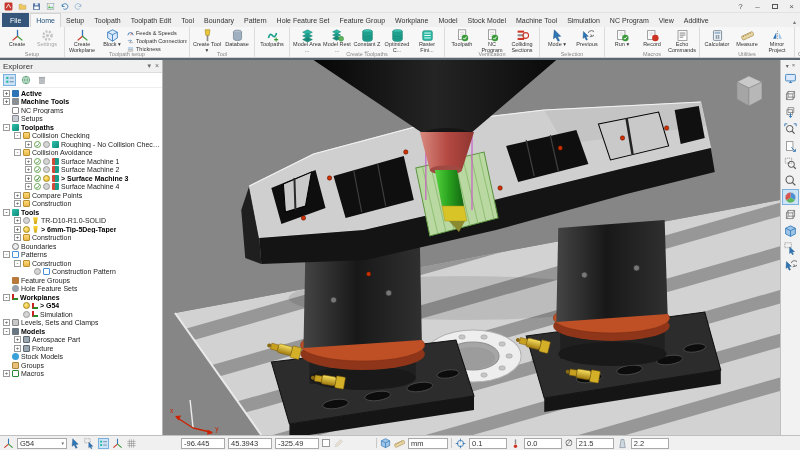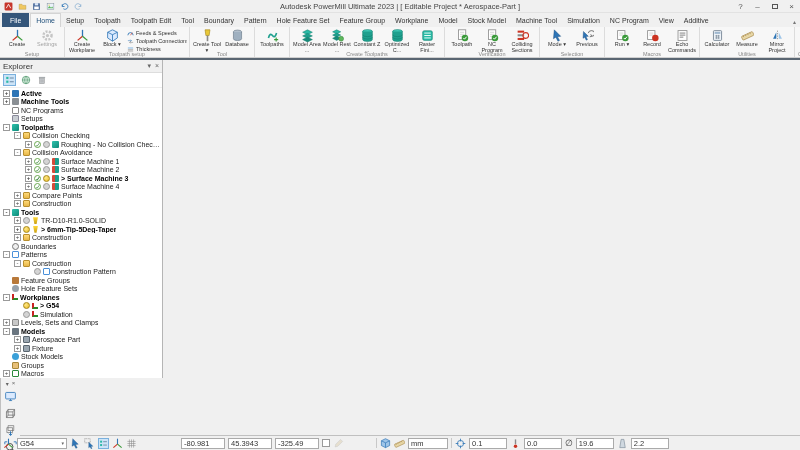--- a/index.html
+++ b/index.html
@@ -33,21 +33,21 @@
   .rbtn .rlbl{font-size:5.5px;line-height:1.05;color:#333;text-align:center;max-height:11px;overflow:hidden;width:30px;}
   .rbtn.disabled{opacity:.45;}
   .rsmalls{display:flex;flex-direction:column;justify-content:flex-start;padding-top:1px;width:60px;}
   .rsmall{display:flex;align-items:center;height:8px;gap:2px;}
   .rsmall svg{width:7px;height:7px;flex:none;}
   .rsmall .rslbl{font-size:5.5px;color:#333;white-space:nowrap;overflow:hidden;}
   .rglabel{position:absolute;bottom:0;left:0;right:0;text-align:center;font-size:5.5px;color:#888;white-space:nowrap;overflow:hidden;}
   .ribbon-edge{height:2px;background:#5a6672;}
 
   
-  .main{display:flex;height:375px;flex-direction:column;}
+  .main{display:flex;height:375px;}
   
   .explorer{width:163px;background:#fff;border-right:1px solid #b5b5b5;display:flex;flex-direction:column;}
   .exp-header{height:13px;background:#f0f0f0;border-bottom:1px solid #ddd;display:flex;align-items:center;padding:0 3px;}
   .exp-title{font-size:8px;color:#333;}
   .exp-ctl{margin-left:auto;display:flex;gap:4px;font-size:7px;color:#666;}
   .exp-toolbar{height:15px;display:flex;align-items:center;gap:3px;padding:0 3px;border-bottom:1px solid #eee;}
   .exp-tb-btn{width:13px;height:12px;display:flex;align-items:center;justify-content:center;border:1px solid transparent;}
   .exp-tb-btn.active{background:#cde4f7;border-color:#7ab0dd;}
   .exp-tb-btn svg{width:10px;height:10px;}
   .tree{flex:1;overflow:hidden;padding-top:1px;}
@@ -348,21 +348,20 @@
         <svg class="ic">
           <use href="#s-undo" xlink:href="#s-undo"></use>
         </svg>
       </div>
       <div class="qbtn flip">
         <svg class="ic">
           <use href="#s-undo" xlink:href="#s-undo"></use>
         </svg>
       </div>
     </div>
-  <div class="title-text">Autodesk PowerMill Ultimate 2023   |   [ Editable Project * Aerospace-Part ]</div>
   <div class="winctl">
     <div class="winbtn">?</div>
     <div class="winbtn">–</div>
     <div class="winbtn restore">
         <span></span>
       </div>
     <div class="winbtn">×</div>
   </div>
 </div>
 
@@ -1107,21 +1106,21 @@
   <svg class="sb-ic" style="background:#cde4f7;border:1px solid #7ab0dd">
       <use href="#s-list"></use>
     </svg>
   <svg class="sb-ic">
       <use href="#s-axes"></use>
     </svg>
   <svg class="sb-ic">
       <use href="#s-grid"></use>
     </svg>
   <div style="width:38px"></div>
-  <div class="sb-field" style="width:44px">-80.981</div>
+  <div class="sb-field" style="width:44px">-96.445</div>
   <div class="sb-field" style="width:44px">45.3943</div>
   <div class="sb-field" style="width:44px">-325.49</div>
   <span class="sb-check"></span>
   <svg class="sb-ic dim">
       <use href="#s-pencil"></use>
     </svg>
   <div style="width:26px"></div>
   <span class="sb-sep"></span>
   <svg class="sb-ic">
       <use href="#s-block-blue"></use>
@@ -1135,18 +1134,18 @@
   <span class="sb-sep"></span>
   <svg class="sb-ic">
       <use href="#s-target"></use>
     </svg>
   <div class="sb-field" style="width:38px">0.1</div>
   <svg class="sb-ic">
       <use href="#s-probe"></use>
     </svg>
   <div class="sb-field" style="width:38px">0.0</div>
   <span class="sb-glyph">∅</span>
-  <div class="sb-field" style="width:38px">19.6</div>
+  <div class="sb-field" style="width:38px">21.5</div>
   <svg class="sb-ic">
       <use href="#s-taper"></use>
     </svg>
   <div class="sb-field" style="width:38px">2.2</div>
 </div>
 
 </body></html>

